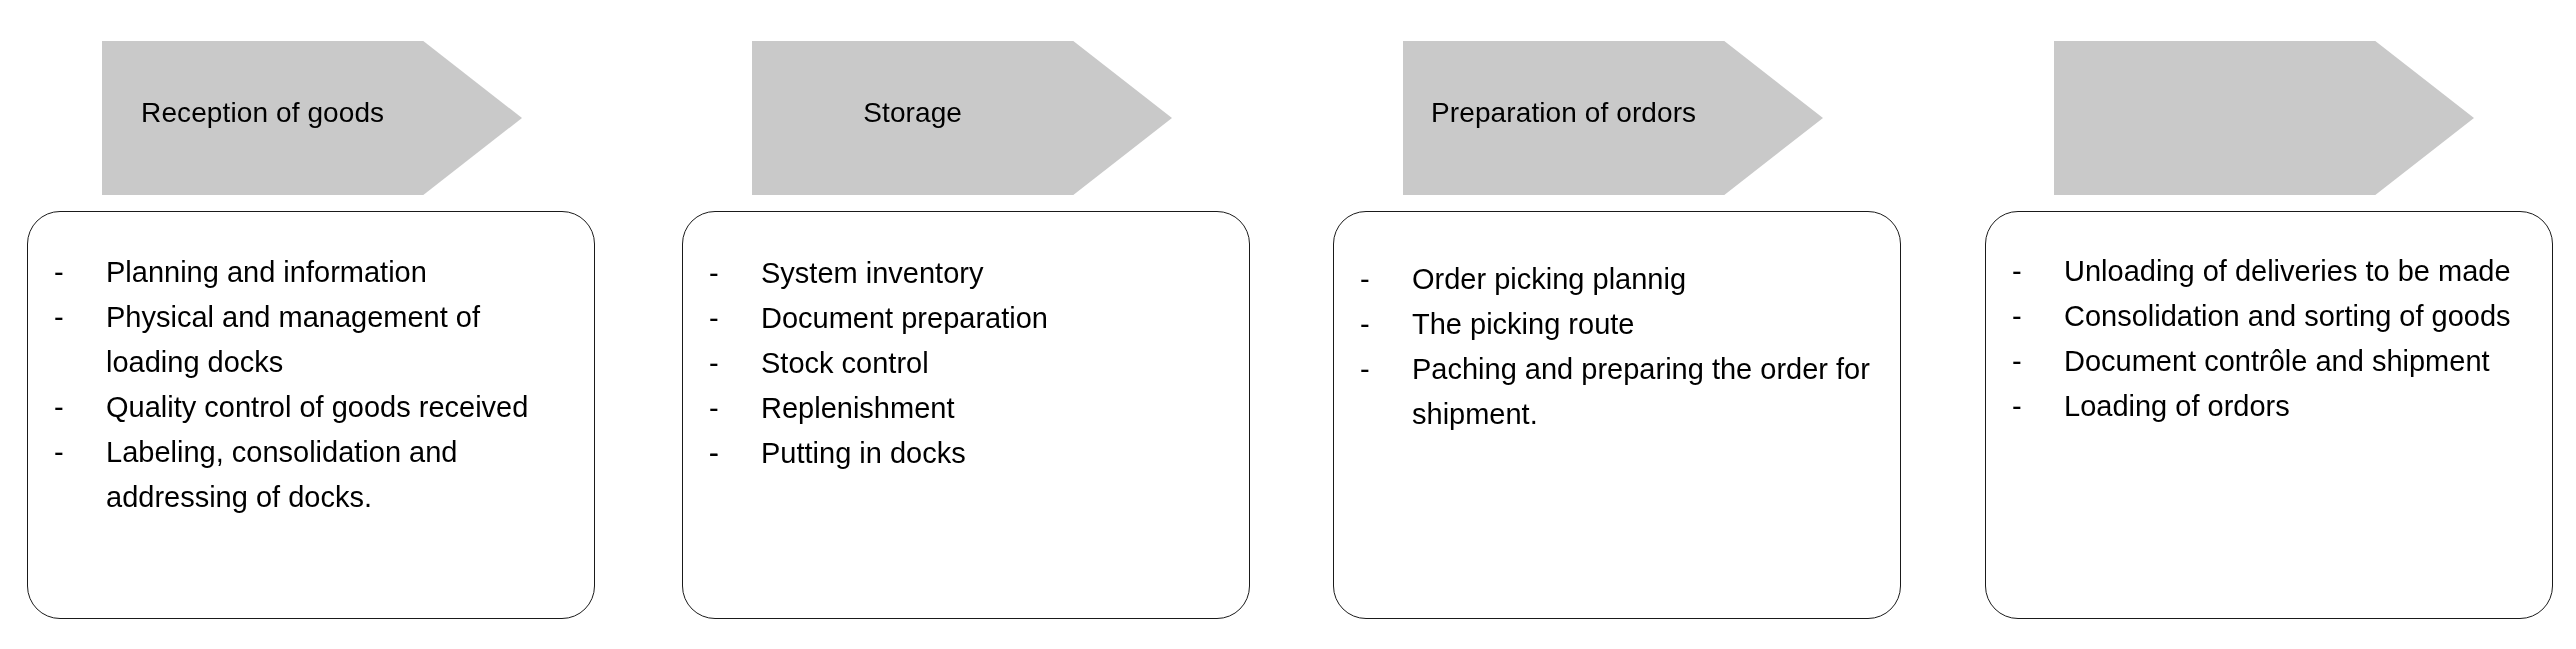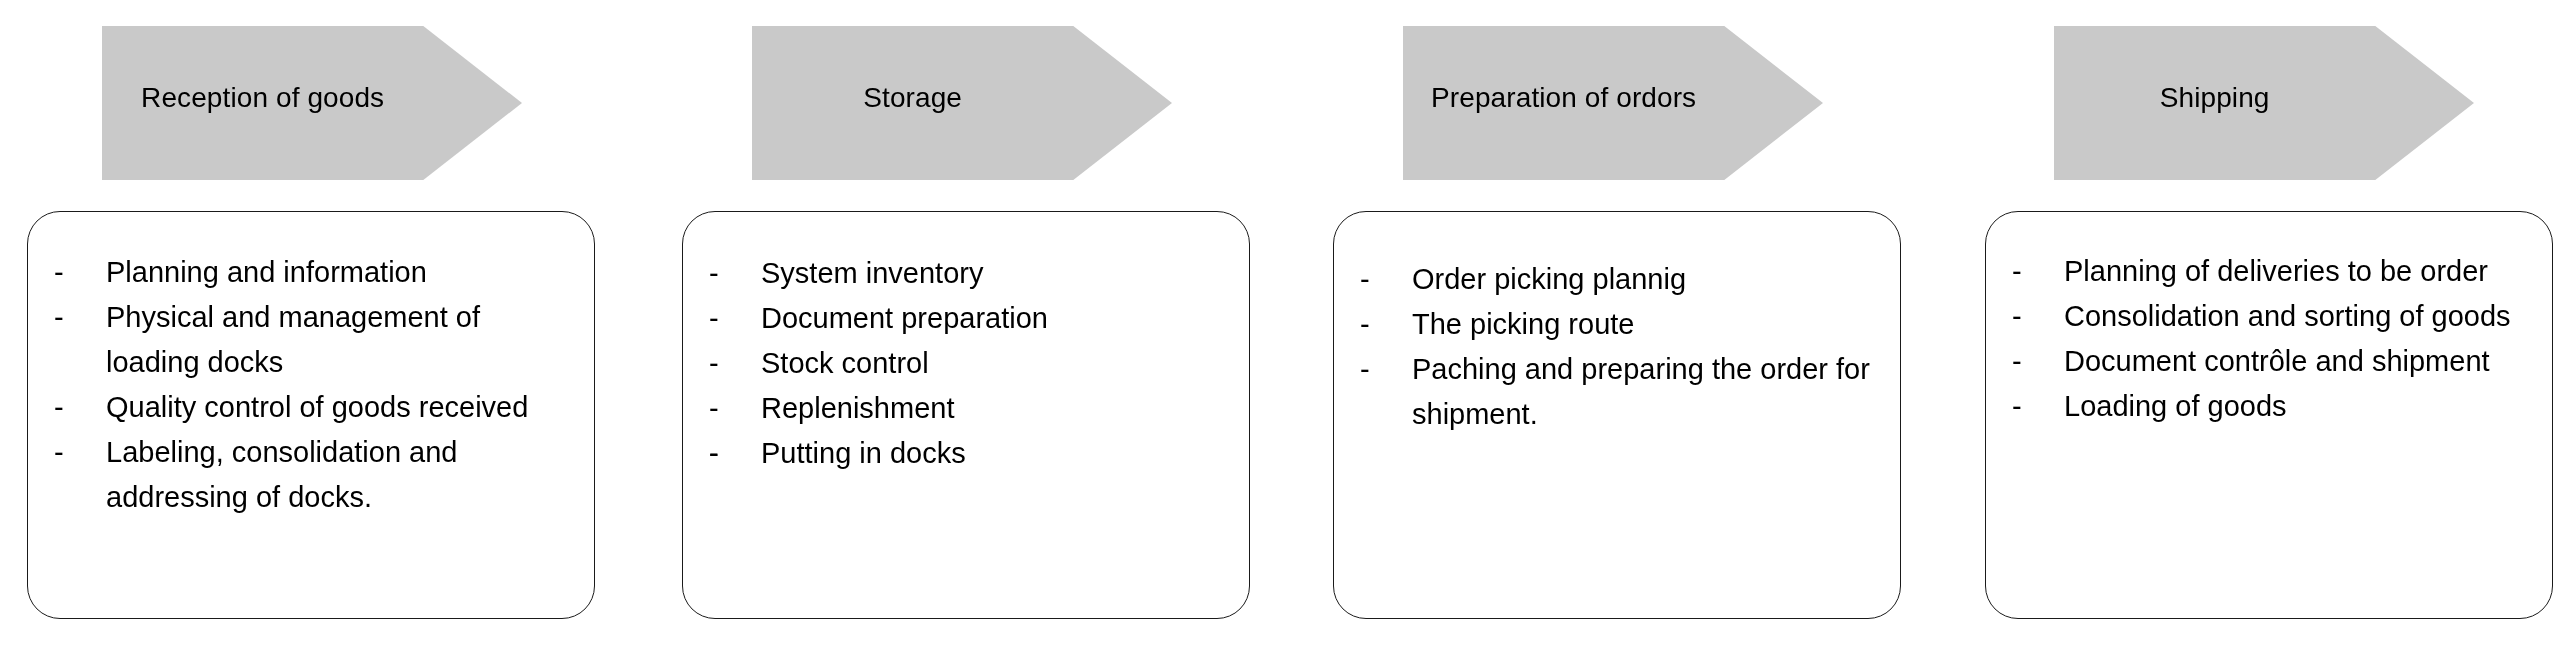--- a/index.html
+++ b/index.html
@@ -26,21 +26,21 @@
   
   .chev-row {
     position: absolute;
     left: 0;
     top: 25px;
     width: 2576px;
     height: 154px;
   }
   .chevron {
     position: absolute;
-    top: 1px;
+    top: 16px;
     height: 154px;
     display: block;
   }
   .chev-shape {
     position: absolute;
     left: 0; top: 0;
     width: 100%;
     height: 100%;
     background: #c9c9c9;
     -webkit-clip-path: polygon(0 0, 76.5% 0, 100% 50%, 76.5% 100%, 0 100%);
@@ -138,21 +138,20 @@
       <div class="chev-label">Storage</div>
     </div>
 
     <div class="chevron chev-3">
       <div class="chev-shape"></div>
       <div class="chev-label">Preparation of ordors</div>
     </div>
 
     <div class="chevron chev-4">
       <div class="chev-shape"></div>
-      <div class="chev-label">Shipping</div>
     </div>
 
   </div>
 
   <div class="card card-1">
     <ul class="bullet-list">
       <li class="bullet-item">
         <span class="bullet-dash">-</span>
         <span class="bullet-text">Planning and information</span>
       </li>
@@ -213,31 +212,31 @@
         <span class="bullet-dash">-</span>
         <span class="bullet-text">Paching and preparing the order for shipment.</span>
       </li>
     </ul>
   </div>
 
   <div class="card card-4">
     <ul class="bullet-list">
       <li class="bullet-item">
         <span class="bullet-dash">-</span>
-        <span class="bullet-text">Planning of deliveries to be order</span>
+        <span class="bullet-text">Unloading of deliveries to be made</span>
       </li>
       <li class="bullet-item">
         <span class="bullet-dash">-</span>
         <span class="bullet-text">Consolidation and sorting of goods</span>
       </li>
       <li class="bullet-item">
         <span class="bullet-dash">-</span>
         <span class="bullet-text">Document contrôle and shipment</span>
       </li>
       <li class="bullet-item">
         <span class="bullet-dash">-</span>
-        <span class="bullet-text">Loading of goods</span>
+        <span class="bullet-text">Loading of ordors</span>
       </li>
     </ul>
   </div>
 
 </div>
 
 
 </body></html>

